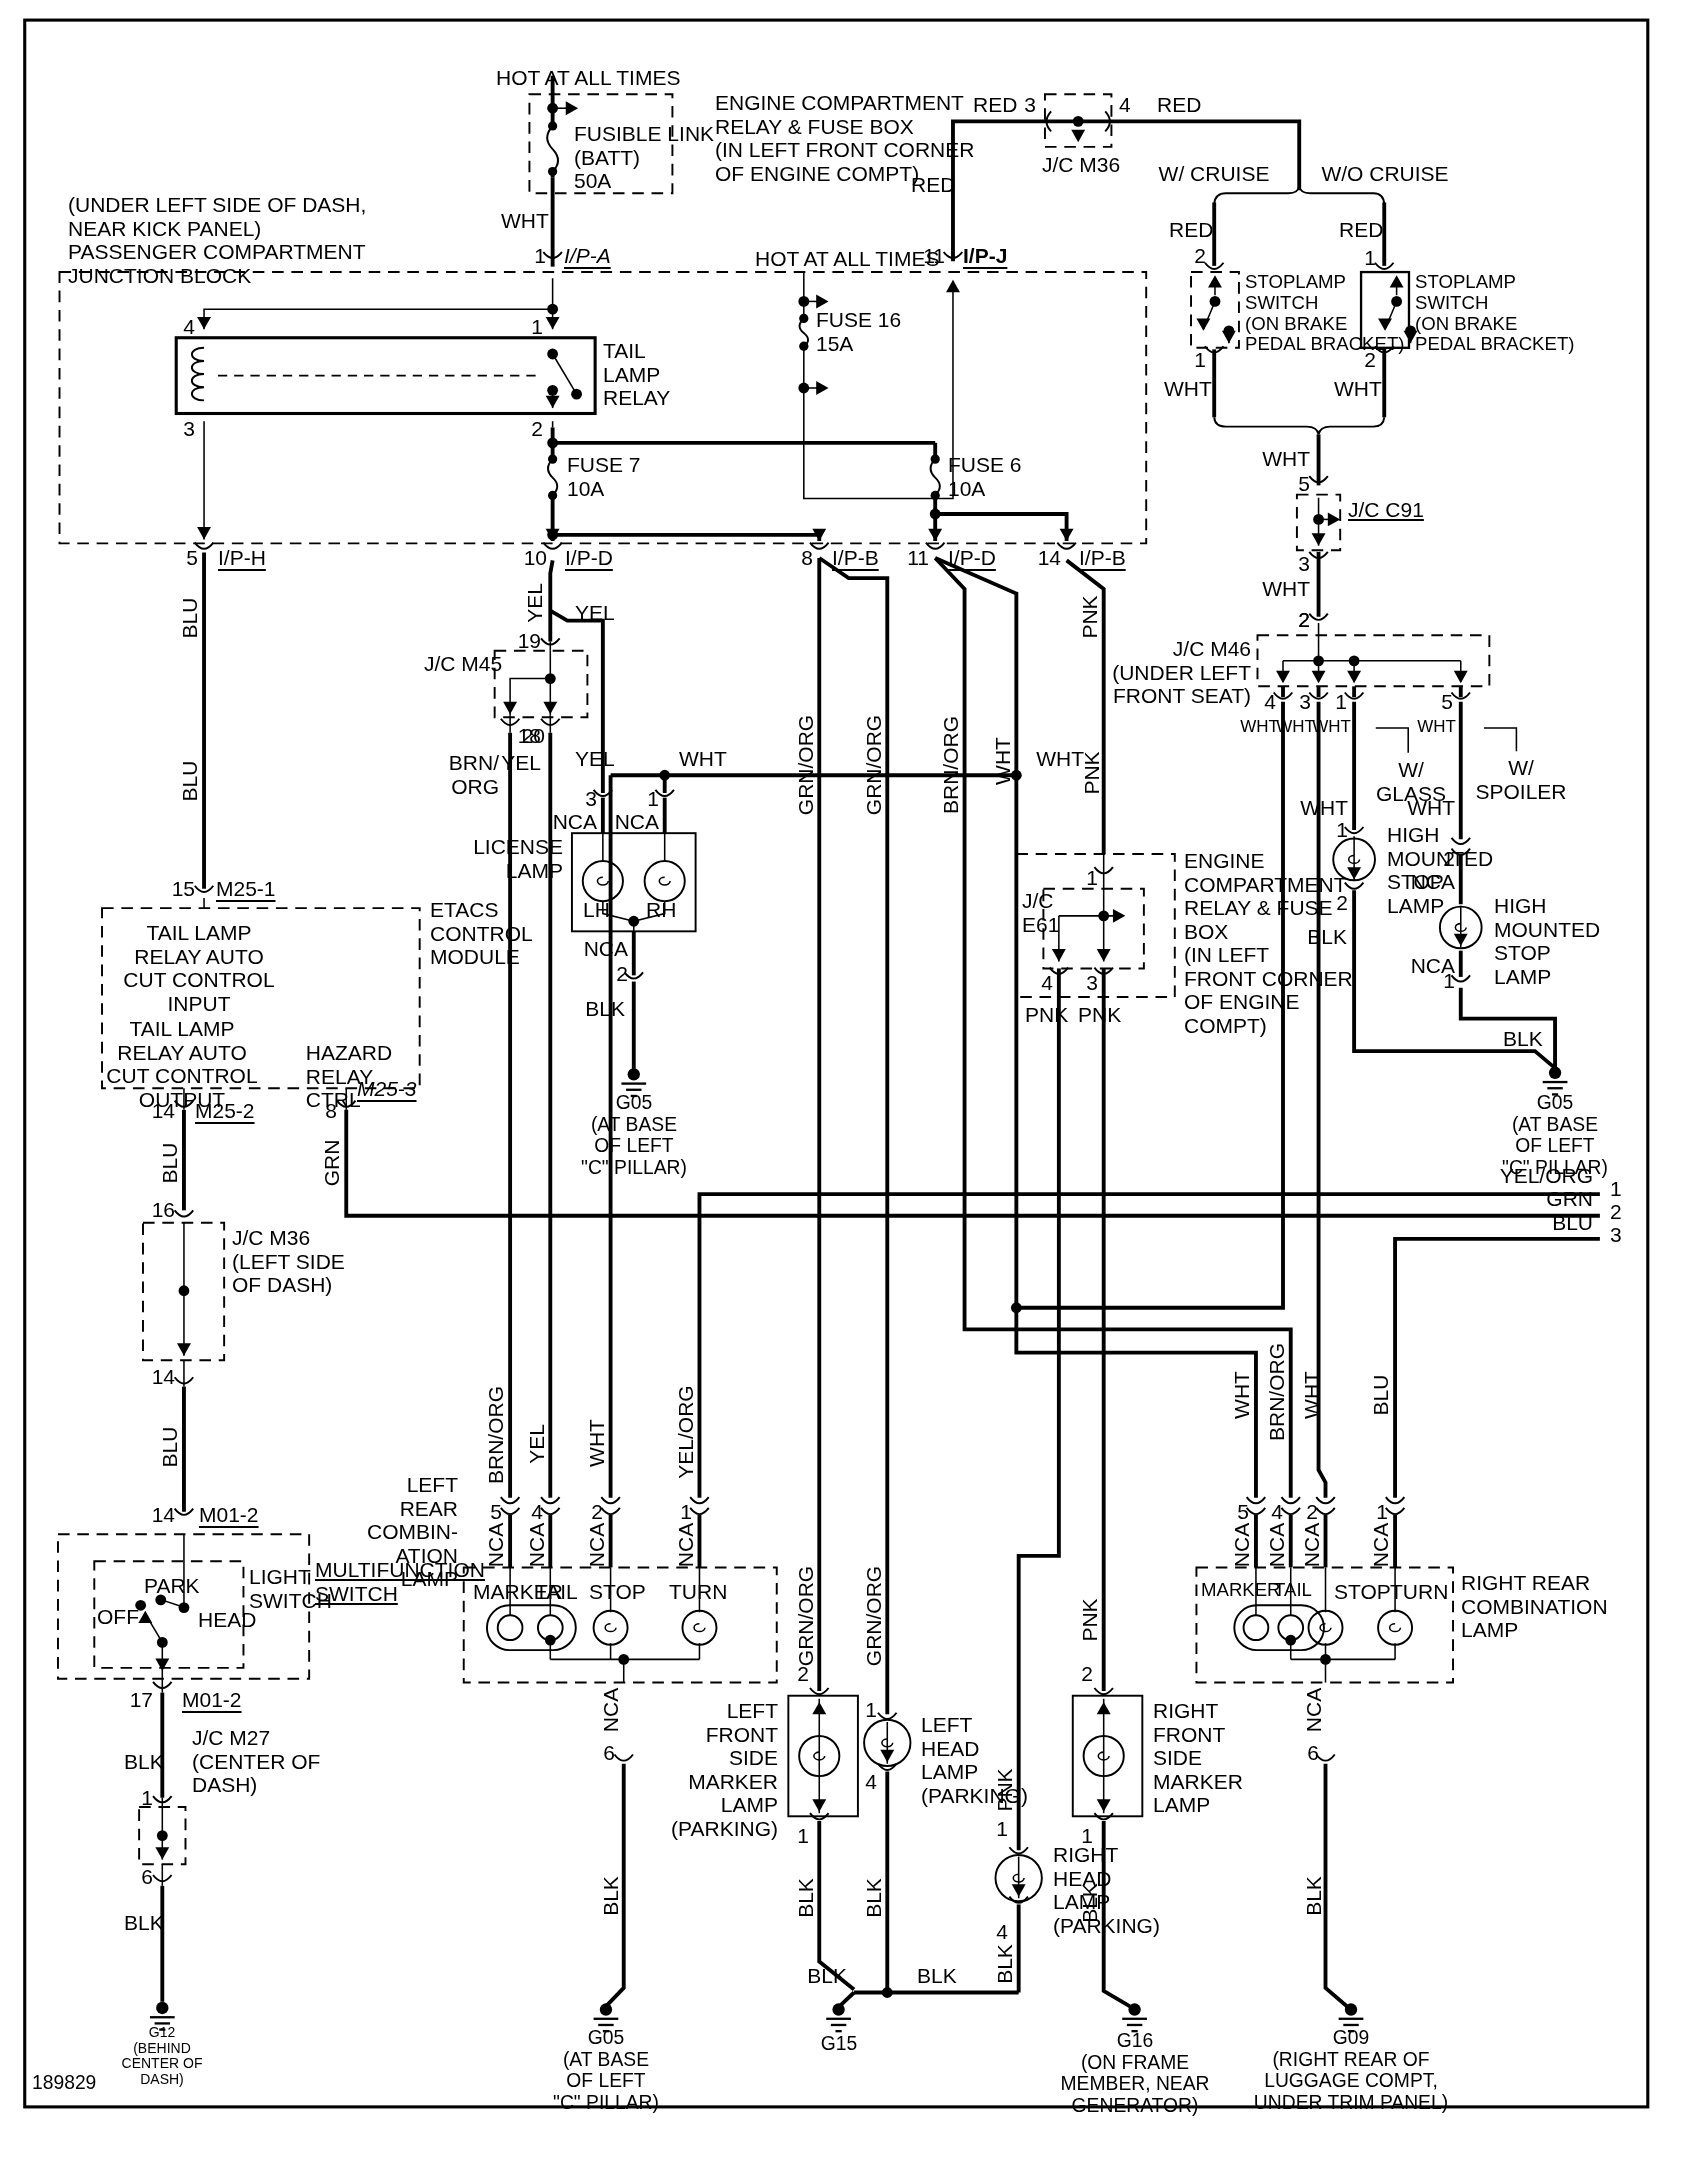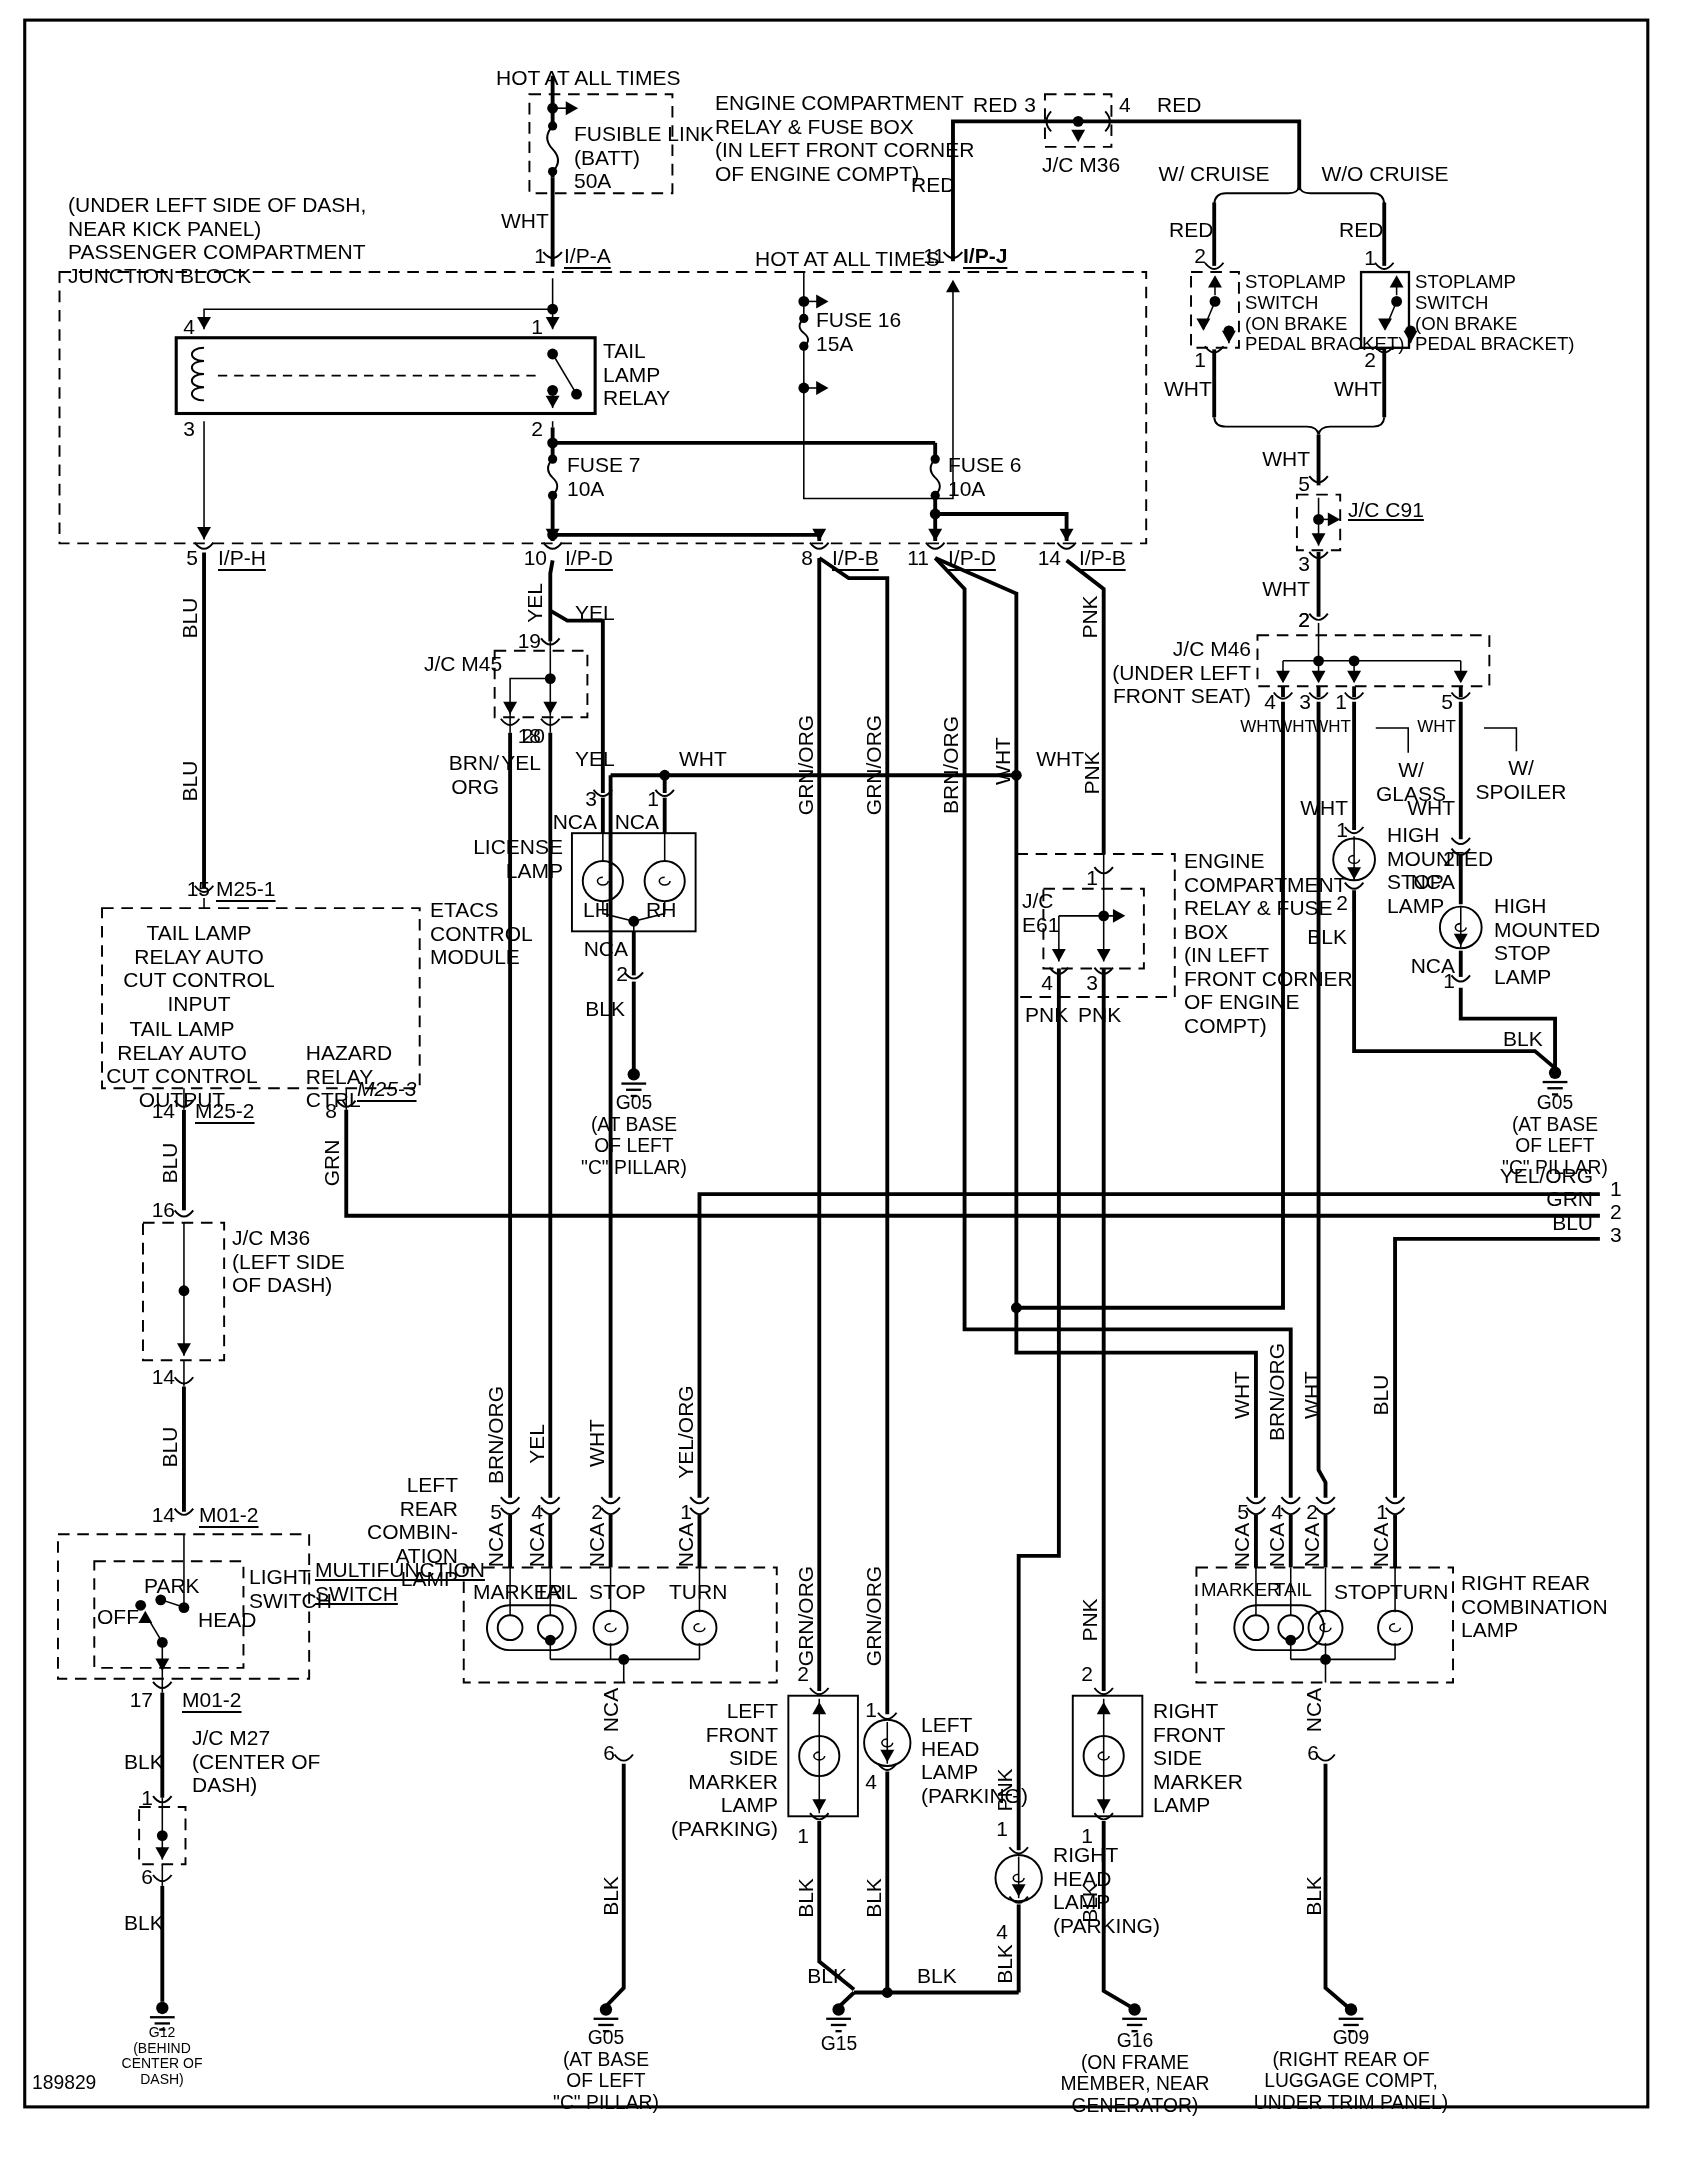--- a/index.html
+++ b/index.html
@@ -413,21 +413,21 @@
       <div class="lb" style="left: 496px; top: 66px;">HOT AT ALL TIMES</div>
       <div class="lb" style="left: 574px; top: 122px;">FUSIBLE LINK
 (BATT)
 50A</div>
       <div class="lb" style="left: 715px; top: 91px;">ENGINE COMPARTMENT
 RELAY &amp; FUSE BOX
 (IN LEFT FRONT CORNER
 OF ENGINE COMPT)</div>
       <div class="lb" style="left: 501px; top: 209px;">WHT</div>
       <div class="lb" style="left: 546px; top: 244px; transform: translateX(-100%); text-align: right;">1</div>
-      <div class="lb u" style="left: 564px; top: 244px;">I/P-A</div>
+      <div class="lb u" style="left: 564px; top: 244px; font-style: italic;">I/P-A</div>
       <div class="lb" style="left: 973px; top: 93px;">RED</div>
       <div class="lb" style="left: 1036px; top: 93px; transform: translateX(-100%); text-align: right;">3</div>
       <div class="lb" style="left: 1119px; top: 93px;">4</div>
       <div class="lb" style="left: 1157px; top: 93px;">RED</div>
       <div class="lb" style="left: 1042px; top: 153px;">J/C M36</div>
       <div class="lb" style="left: 911px; top: 173px;">RED</div>
       <div class="lb" style="left: 945px; top: 244px; transform: translateX(-100%); text-align: right;">11</div>
       <div class="lb u" style="left: 963px; top: 244px; font-weight: bold;">I/P-J</div>
       <div class="lb" style="left: 1214px; top: 162px; transform: translateX(-50%); text-align: center;">W/ CRUISE</div>
       <div class="lb" style="left: 1385px; top: 162px; transform: translateX(-50%); text-align: center;">W/O CRUISE</div>
@@ -476,21 +476,21 @@
       <div class="lb" style="left: 547px; top: 546px; transform: translateX(-100%); text-align: right;">10</div>
       <div class="lb u" style="left: 565px; top: 546px;">I/P-D</div>
       <div class="lb" style="left: 813px; top: 546px; transform: translateX(-100%); text-align: right;">8</div>
       <div class="lb u" style="left: 832px; top: 546px;">I/P-B</div>
       <div class="lb" style="left: 929px; top: 546px; transform: translateX(-100%); text-align: right;">11</div>
       <div class="lb u" style="left: 948px; top: 546px;">I/P-D</div>
       <div class="lb" style="left: 1061px; top: 546px; transform: translateX(-100%); text-align: right;">14</div>
       <div class="lb u" style="left: 1079px; top: 546px;">I/P-B</div>
       <div class="lb" style="left: 190px; top: 618px; transform: translate(-50%, -50%) rotate(-90deg); white-space: nowrap;">BLU</div>
       <div class="lb" style="left: 190px; top: 781px; transform: translate(-50%, -50%) rotate(-90deg); white-space: nowrap;">BLU</div>
-      <div class="lb" style="left: 210px; top: 877px; transform: translateX(-100%); text-align: right;">15</div>
+      <div class="lb" style="left: 195px; top: 877px; transform: translateX(-100%); text-align: right;">15</div>
       <div class="lb u" style="left: 216px; top: 877px;">M25-1</div>
       <div class="lb" style="left: 199px; top: 921px; transform: translateX(-50%); text-align: center;">TAIL LAMP
 RELAY AUTO
 CUT CONTROL
 INPUT</div>
       <div class="lb" style="left: 182px; top: 1017px; transform: translateX(-50%); text-align: center;">TAIL LAMP
 RELAY AUTO
 CUT CONTROL
 OUTPUT</div>
       <div class="lb" style="left: 349px; top: 1041px; transform: translateX(-50%); text-align: left;">HAZARD

